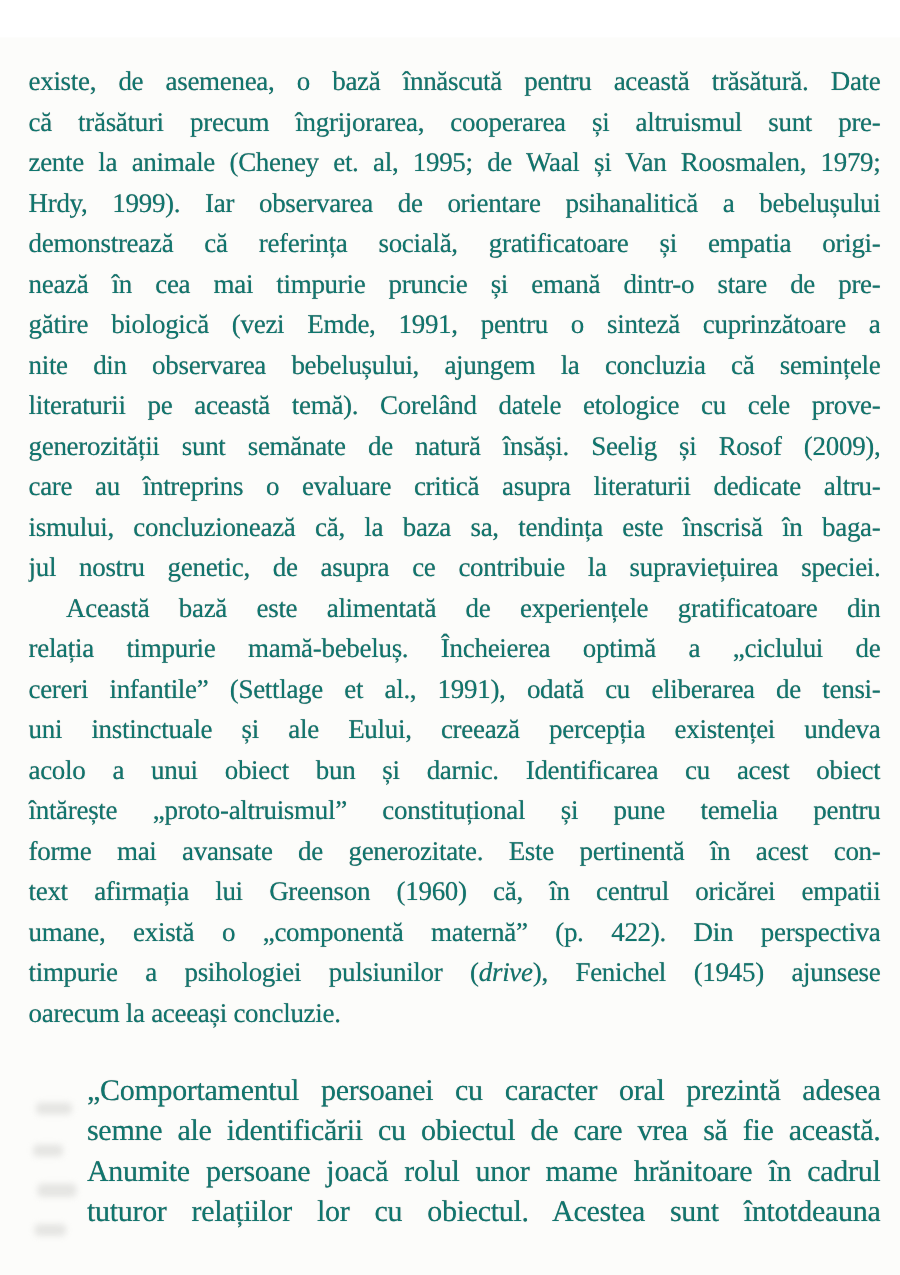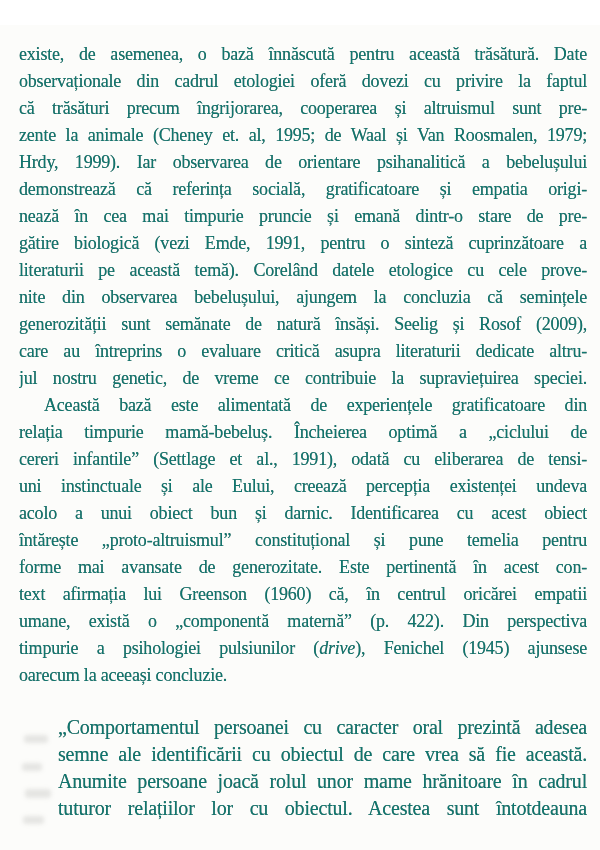--- a/index.html
+++ b/index.html
@@ -51,32 +51,32 @@
 
   <div class="smudge" style="left:24px;top:710px;width:24px;height:8px;"></div>
   <div class="smudge" style="left:22px;top:738px;width:20px;height:8px;"></div>
   <div class="smudge" style="left:25px;top:764px;width:26px;height:9px;"></div>
   <div class="smudge" style="left:23px;top:791px;width:21px;height:8px;"></div>
 
   <div class="text-column">
 
     <div>
       <div class="tline">existe, de asemenea, o bază înnăscută pentru această trăsătură. Date</div>
-      <div class="tline">observaționale din cadrul etologiei oferă dovezi cu privire la faptul</div>
       <div class="tline">că trăsături precum îngrijorarea, cooperarea și altruismul sunt pre-</div>
       <div class="tline">zente la animale (Cheney et. al, 1995; de Waal și Van Roosmalen, 1979;</div>
       <div class="tline">Hrdy, 1999). Iar observarea de orientare psihanalitică a bebelușului</div>
       <div class="tline">demonstrează că referința socială, gratificatoare și empatia origi-</div>
       <div class="tline">nează în cea mai timpurie pruncie și emană dintr-o stare de pre-</div>
       <div class="tline">gătire biologică (vezi Emde, 1991, pentru o sinteză cuprinzătoare a</div>
+      <div class="tline">nite din observarea bebelușului, ajungem la concluzia că semințele</div>
       <div class="tline">literaturii pe această temă). Corelând datele etologice cu cele prove-</div>
-      <div class="tline">nite din observarea bebelușului, ajungem la concluzia că semințele</div>
       <div class="tline">generozității sunt semănate de natură însăși. Seelig și Rosof (2009),</div>
       <div class="tline">care au întreprins o evaluare critică asupra literaturii dedicate altru-</div>
-      <div class="tline">jul nostru genetic, de vreme ce contribuie la supraviețuirea speciei.</div>
+      <div class="tline">ismului, concluzionează că, la baza sa, tendința este înscrisă în baga-</div>
+      <div class="tline">jul nostru genetic, de asupra ce contribuie la supraviețuirea speciei.</div>
     </div>
 
     <div>
       <div class="tline firstind">Această bază este alimentată de experiențele gratificatoare din</div>
       <div class="tline">relația timpurie mamă-bebeluș. Încheierea optimă a „ciclului de</div>
       <div class="tline">cereri infantile” (Settlage et al., 1991), odată cu eliberarea de tensi-</div>
       <div class="tline">uni instinctuale și ale Eului, creează percepția existenței undeva</div>
       <div class="tline">acolo a unui obiect bun și darnic. Identificarea cu acest obiect</div>
       <div class="tline">întărește „proto-altruismul” constituțional și pune temelia pentru</div>
       <div class="tline">forme mai avansate de generozitate. Este pertinentă în acest con-</div>

